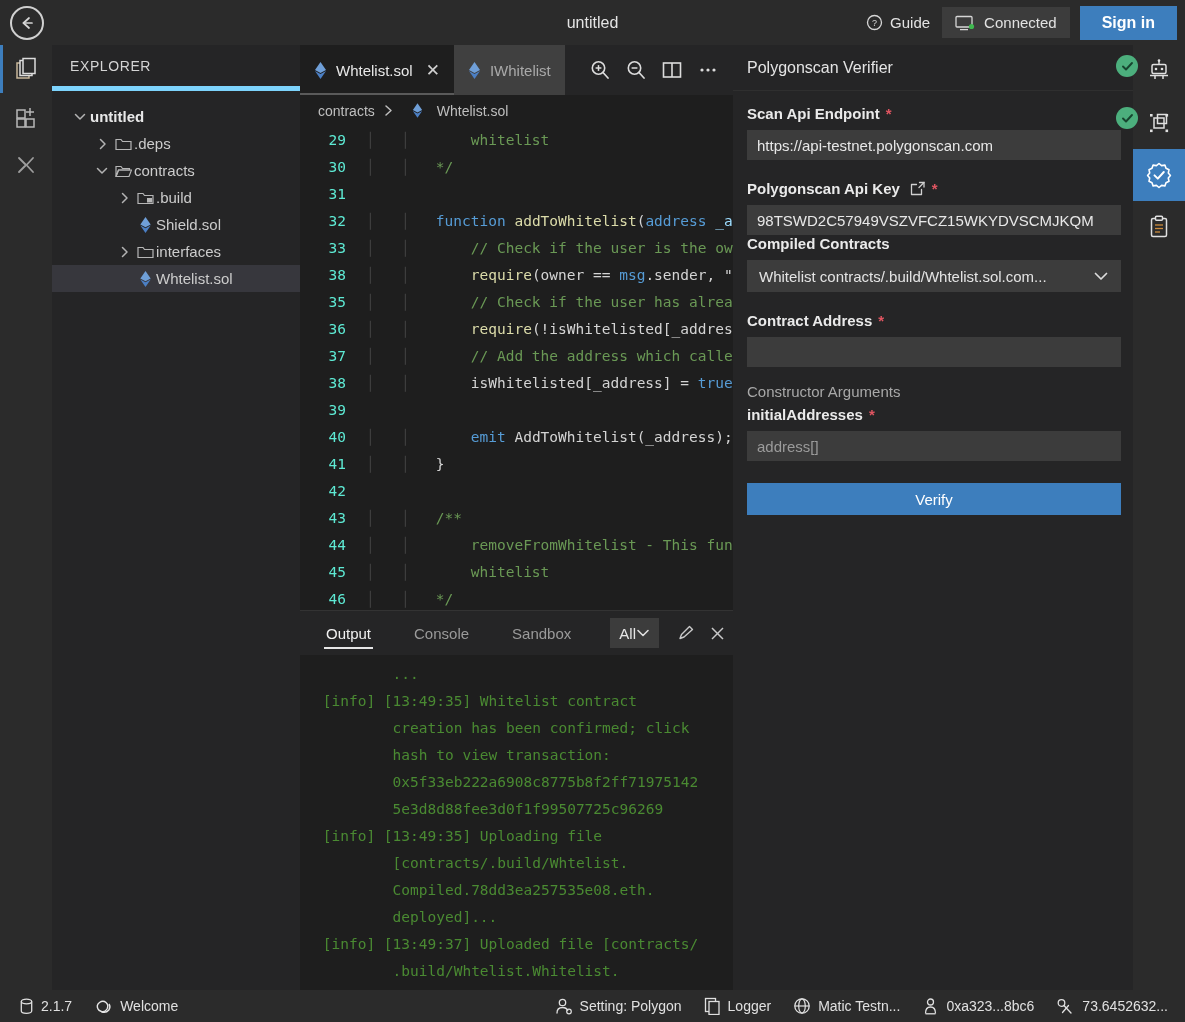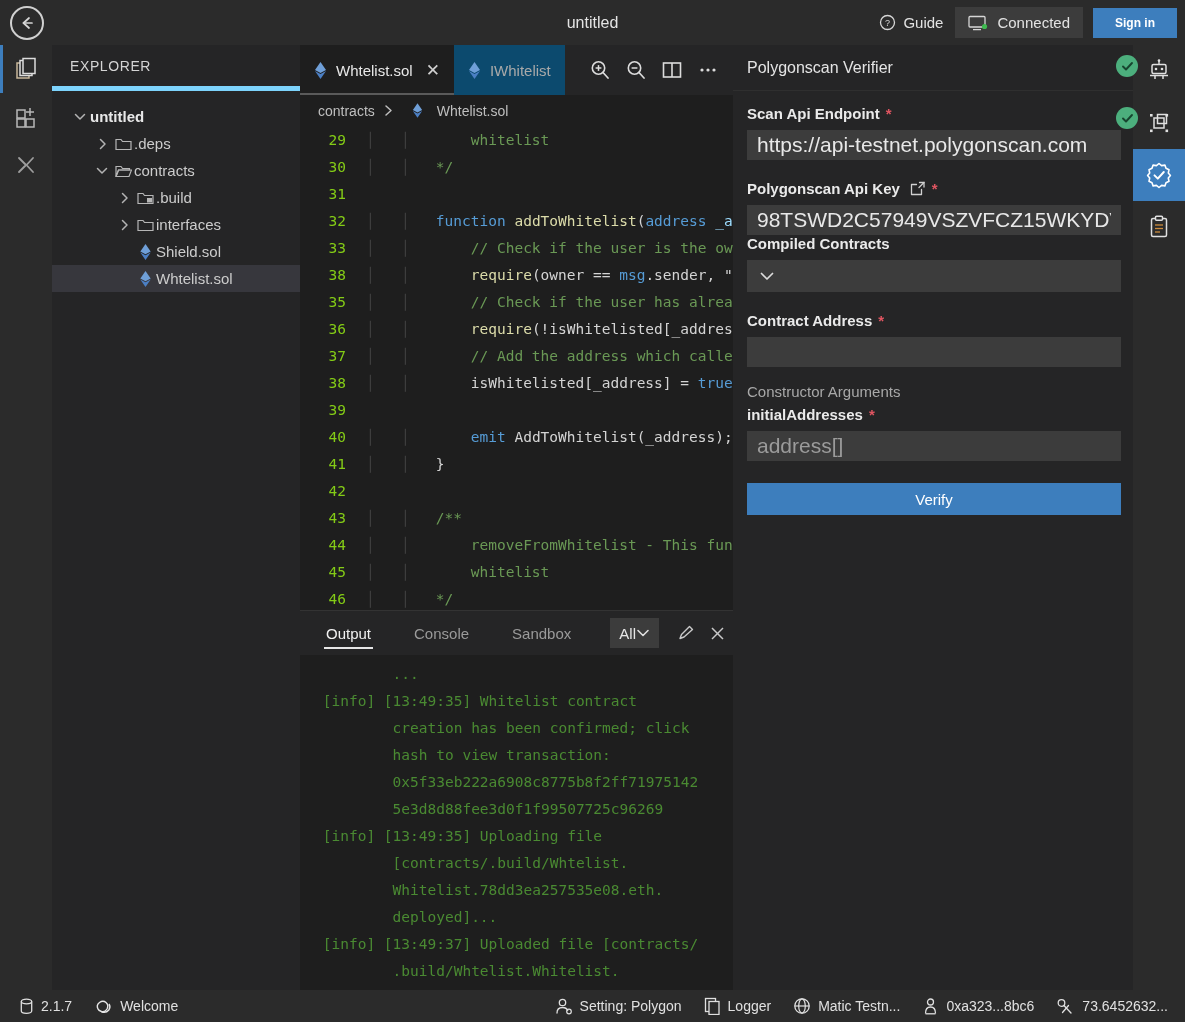--- a/index.html
+++ b/index.html
@@ -35,21 +35,21 @@
   .guide-btn {
     display: flex; align-items: center; gap: 7px;
     padding: 6px 12px; font-size: 15px; color: #e2e2e2; cursor: pointer;
   }
   .connected-btn {
     display: flex; align-items: center; gap: 9px;
     background: #3c3c3c; padding: 7px 13px; font-size: 15px;
     color: #e2e2e2; cursor: pointer; margin-right: 10px;
   }
   .signin-btn {
-    background: #3d7ebd; color: #ffffff; font-size: 12px; font-weight: bold;
+    background: #3d7ebd; color: #ffffff; font-size: 16px; font-weight: bold;
     padding: 8px 22px; cursor: pointer;
   }
 
   
   .activitybar {
     position: absolute; left: 0; top: 45px; width: 52px; bottom: 32px;
     background: #2b2b2b;
   }
   .act-item {
     position: relative; width: 52px; height: 48px;
@@ -86,21 +86,21 @@
     position: absolute; left: 300px; top: 45px; right: 452px; bottom: 32px;
     background: #1e1e1e;
   }
   .tabbar {
     position: relative; height: 50px; background: #252526;
     display: flex; align-items: stretch;
   }
   .tab {
     display: flex; align-items: center; gap: 9px; padding: 0 14px;
     font-size: 15px; color: #a9a9a9; cursor: pointer; position: relative;
-    background: #0c4a6e;
+    background: #404040;
   }
   .tab.active { background: #1e1e1e; color: #e8e8e8; }
   .tab.active::after {
     content:""; position:absolute; left:0; right:0; bottom:0; height:2px;
     background:#5a5a5a;
   }
   .tab .close { color: #cfcfcf; font-size: 17px; margin-left: 4px; }
   .tab-tools {
     position: absolute; right: 0; top: 0; height: 50px; background: #252526;
     display: flex; align-items: center; gap: 6px; padding: 0 10px;
@@ -111,21 +111,21 @@
     padding-left: 18px; font-size: 14px; color: #bfbfbf; background: #1e1e1e;
   }
   .code {
     position: absolute; left:0; right:0; top: 81px; bottom: 380px;
     overflow: hidden; background: #1e1e1e;
     font-family: "DejaVu Sans Mono", monospace; font-size: 14.5px;
   }
   .code-line { display: flex; height: 27px; align-items: center; white-space: pre; }
   .ln {
     width: 60px; text-align: right; padding-right: 14px;
-    color: #84cc16; flex: none;
+    color: #5eead4; flex: none;
   }
   .code-text { position: relative; padding-left: 6px; }
   .guide { color: #404040; }
   .kw  { color: #569cd6; }
   .fn  { color: #dcdcaa; }
   .cm  { color: #6a9955; }
   .pl  { color: #d4d4d4; }
   .var { color: #9cdcfe; }
 
   
@@ -171,21 +171,21 @@
     font-size: 16px; color: #e4e4e4; border-bottom: 1px solid #2f2f2f;
   }
   .ver-body { padding: 14px 14px 0 14px; }
   .field-label {
     font-size: 15px; font-weight: bold; color: #eaeaea;
     display: flex; align-items: center; gap: 6px; margin-bottom: 8px;
   }
   .req { color: #e05561; font-size: 15px; }
   .ver-input {
     width: 374px; height: 30px; background: #3c3c3c; border: none;
-    color: #e8e8e8; font-size: 21px; padding: 0 10px;
+    color: #e8e8e8; font-size: 15px; padding: 0 10px;
     font-family: "Liberation Sans", sans-serif;
   }
   .ver-input::placeholder { color: #9b9b9b; }
   .ver-select {
     width: 374px; height: 32px; background: #3c3c3c;
     display: flex; align-items: center; justify-content: space-between;
     padding: 0 12px; font-size: 15px; color: #e4e4e4; cursor: pointer;
   }
   .checkrow { display: flex; align-items: center; gap: 14px; margin: 18px 0 24px 0; }
   .checkbox {
@@ -334,41 +334,41 @@
           </span>
           <span class="ficon">
             <svg width="17" height="14" viewBox="0 0 17 14">
               <path d="M1 2.5 H6 L7.5 4.5 H16 V12.5 H1 Z" stroke="#b6b6b6" stroke-width="1.2" fill="none"></path>
               <rect x="10" y="7" width="5" height="4.5" fill="#b6b6b6"></rect>
             </svg>
           </span>
           <span class="">.build</span>
         </div>
         <div class="tree-row" style="padding-left: 62px;">
-          <span class="chev">
-            <svg width="11" height="12" viewBox="0 0 11 12">
-              <path d="M3.5 1.5 L8 6 L3.5 10.5" stroke="#b3b3b3" stroke-width="1.5" fill="none" stroke-linecap="round" stroke-linejoin="round"></path>
-            </svg>
-          </span>
-          <span class="ficon">
-            <svg width="17" height="14" viewBox="0 0 17 14">
-              <path d="M1 2.5 H6 L7.5 4.5 H16 V12.5 H1 Z" stroke="#b6b6b6" stroke-width="1.2" fill="none"></path>
-            </svg>
-          </span>
-          <span class="">interfaces</span>
-        </div>
-        <div class="tree-row" style="padding-left: 62px;">
           <span class="chev"></span>
           <span class="ficon">
             <svg width="13" height="16" viewBox="0 0 13 17">
               <path d="M6.5 0 L12 8 L6.5 11 L1 8 Z" fill="#6f9fd8"></path>
               <path d="M6.5 12 L12 9 L6.5 17 L1 9 Z" fill="#4b7fc4"></path>
             </svg>
           </span>
           <span class="">Shield.sol</span>
+        </div>
+        <div class="tree-row" style="padding-left: 62px;">
+          <span class="chev">
+            <svg width="11" height="12" viewBox="0 0 11 12">
+              <path d="M3.5 1.5 L8 6 L3.5 10.5" stroke="#b3b3b3" stroke-width="1.5" fill="none" stroke-linecap="round" stroke-linejoin="round"></path>
+            </svg>
+          </span>
+          <span class="ficon">
+            <svg width="17" height="14" viewBox="0 0 17 14">
+              <path d="M1 2.5 H6 L7.5 4.5 H16 V12.5 H1 Z" stroke="#b6b6b6" stroke-width="1.2" fill="none"></path>
+            </svg>
+          </span>
+          <span class="">interfaces</span>
         </div>
         <div class="tree-row selected" style="padding-left: 62px;">
           <span class="chev"></span>
           <span class="ficon">
             <svg width="13" height="16" viewBox="0 0 13 17">
               <path d="M6.5 0 L12 8 L6.5 11 L1 8 Z" fill="#6f9fd8"></path>
               <path d="M6.5 12 L12 9 L6.5 17 L1 9 Z" fill="#4b7fc4"></path>
             </svg>
           </span>
           <span class="">Whtelist.sol</span>
@@ -486,21 +486,21 @@
       </div>
       <div class="term-body" id="term-body">
           <div class="term-line">         ...</div>
           <div class="term-line"> [info] [13:49:35] Whitelist contract</div>
           <div class="term-line">         creation has been confirmed; click</div>
           <div class="term-line">         hash to view transaction:</div>
           <div class="term-line">         0x5f33eb222a6908c8775b8f2ff71975142</div>
           <div class="term-line">         5e3d8d88fee3d0f1f99507725c96269</div>
           <div class="term-line"> [info] [13:49:35] Uploading file</div>
           <div class="term-line">         [contracts/.build/Whtelist.</div>
-          <div class="term-line">         Whitelist.78dd3ea257535e08.eth.</div>
+          <div class="term-line">         Compiled.78dd3ea257535e08.eth.</div>
           <div class="term-line">         deployed]...</div>
           <div class="term-line"> [info] [13:49:37] Uploaded file [contracts/</div>
           <div class="term-line">         .build/Whtelist.Whitelist.</div>
         </div>
     </div>
   </div>
 
   <div class="verifier">
     <div class="ver-header">Polygonscan Verifier</div>
     <div class="ver-body">
@@ -522,20 +522,21 @@
         </svg>
         <span class="req">*</span>
       </div>
       <input class="ver-input" type="text" value="98TSWD2C57949VSZVFCZ15WKYDVSCMJKQM" style="">
 
 
       <div class="field-label">
         <span>Compiled Contracts</span>
       </div>
       <div class="ver-select">
+        <span>Whitelist contracts/.build/Whtelist.sol.com...</span>
         <svg width="16" height="11" viewBox="0 0 16 11">
           <path d="M2.5 2.5 L8 8 L13.5 2.5" stroke="#dcdcdc" stroke-width="1.7" fill="none" stroke-linecap="round" stroke-linejoin="round"></path>
         </svg>
       </div>
 
       <div class="gap"></div>
 
       <div class="field-label">
         <span>Contract Address</span>
         <span class="req">*</span>

